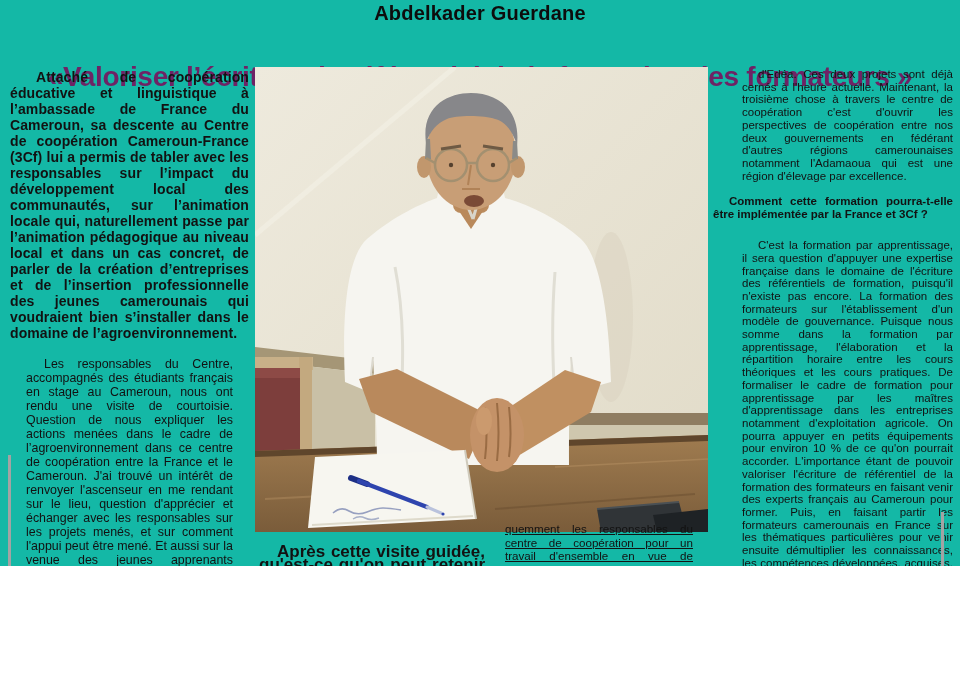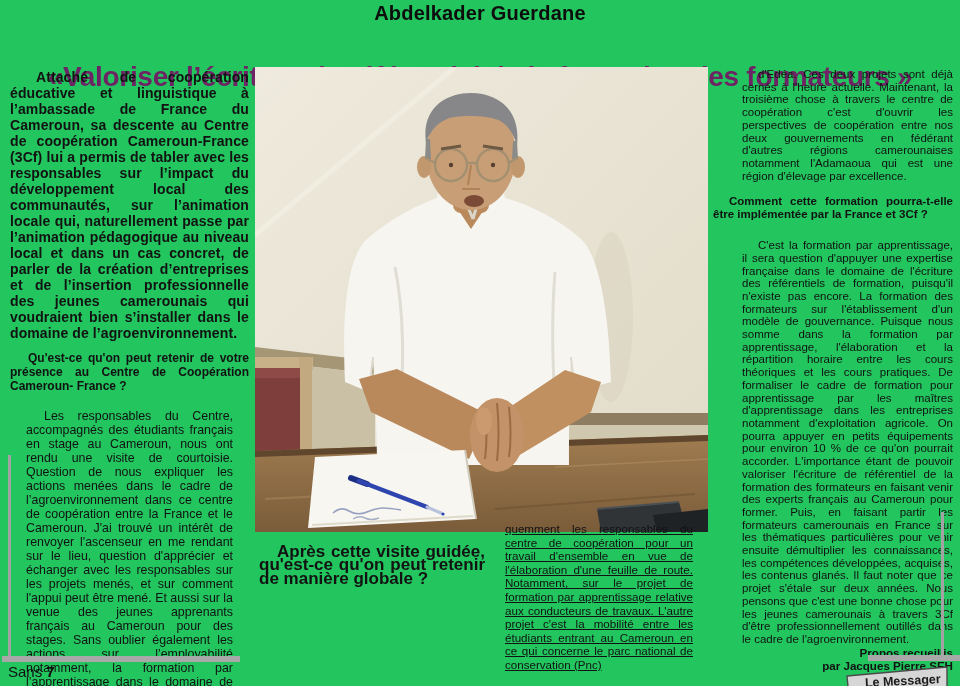--- a/index.html
+++ b/index.html
@@ -1,16 +1,16 @@
 <!DOCTYPE html>
 <html><head>
 <meta charset="utf-8">
 <style>
   html,body{margin:0;padding:0;background:#ffffff;}
-  .page{position:relative;width:960px;height:686px;background:#22c55e;overflow:hidden;
+  .page{position:relative;width:960px;height:566px;background:#14b8a6;overflow:hidden;
         font-family:"Liberation Sans",sans-serif;color:#121212;}
   .author{position:absolute;top:2px;left:0;width:100%;text-align:center;
           font-size:20px;font-weight:700;letter-spacing:.2px;color:#0d0d0d;}
   .headline{position:absolute;top:25px;left:0;width:100%;text-align:center;
             font-size:28px;font-weight:700;letter-spacing:-.3px;color:#6e2365;white-space:nowrap;}
   .col{position:absolute;text-align:justify;}
   .col1{left:10px;top:69px;width:239px;}
   .col2{left:259px;top:545px;width:226px;}
   .col3{left:489px;top:506px;width:220px;text-decoration:underline;}
   .col4{left:713px;top:68px;width:240px;}
@@ -39,21 +39,20 @@
 </head>
 <body>
 
 <div class="page">
 
   <div class="author">Abdelkader Guerdane</div>
   <div class="headline" style="color: rgb(110, 35, 101); margin-top: 36px;">«Valoriser l’écriture de référentiel de la formation des formateurs »</div>
 
   <div class="col col1">
     <p class="intro">Attaché de coopération éducative et linguistique à l’ambassade de France du Cameroun, sa descente au Centre de coopération Cameroun-France (3Cf) lui a permis de tabler avec les responsables sur l’impact du développement local des communautés, sur l’animation locale qui, naturellement passe par l’animation pédagogique au niveau local et dans un cas concret, de parler de la création d’entreprises et de l’insertion professionnelle des jeunes camerounais qui voudraient bien s’installer dans le domaine de l’agroenvironnement.</p>
-    <p class="q">Qu'est-ce qu'on peut retenir de votre présence au Centre de Coopération Cameroun- France ?</p>
     <p class="a">Les responsables du Centre, accompagnés des étudiants français en stage au Cameroun, nous ont rendu une visite de courtoisie. Question de nous expliquer les actions menées dans le cadre de l’agroenvironnement dans ce centre de coopération entre la France et le Cameroun. J'ai trouvé un intérêt de renvoyer l'ascenseur en me rendant sur le lieu, question d'apprécier et échanger avec les responsables sur les projets menés, et sur comment l'appui peut être mené. Et aussi sur la venue des jeunes apprenants français au Cameroun pour des stages. Sans oublier également les actions sur l’employabilité notamment, la formation par l’apprentissage dans le domaine de l'agroenvironnement.</p>
   </div>
 
   <div class="photo">
     <svg width="453" height="465" viewBox="0 0 453 465">
       <defs>
         <linearGradient id="wallg" x1="0" y1="0" x2="1" y2="1">
           <stop offset="0" stop-color="#eeeadd"></stop>
           <stop offset="1" stop-color="#e1dbc8"></stop>
         </linearGradient>

